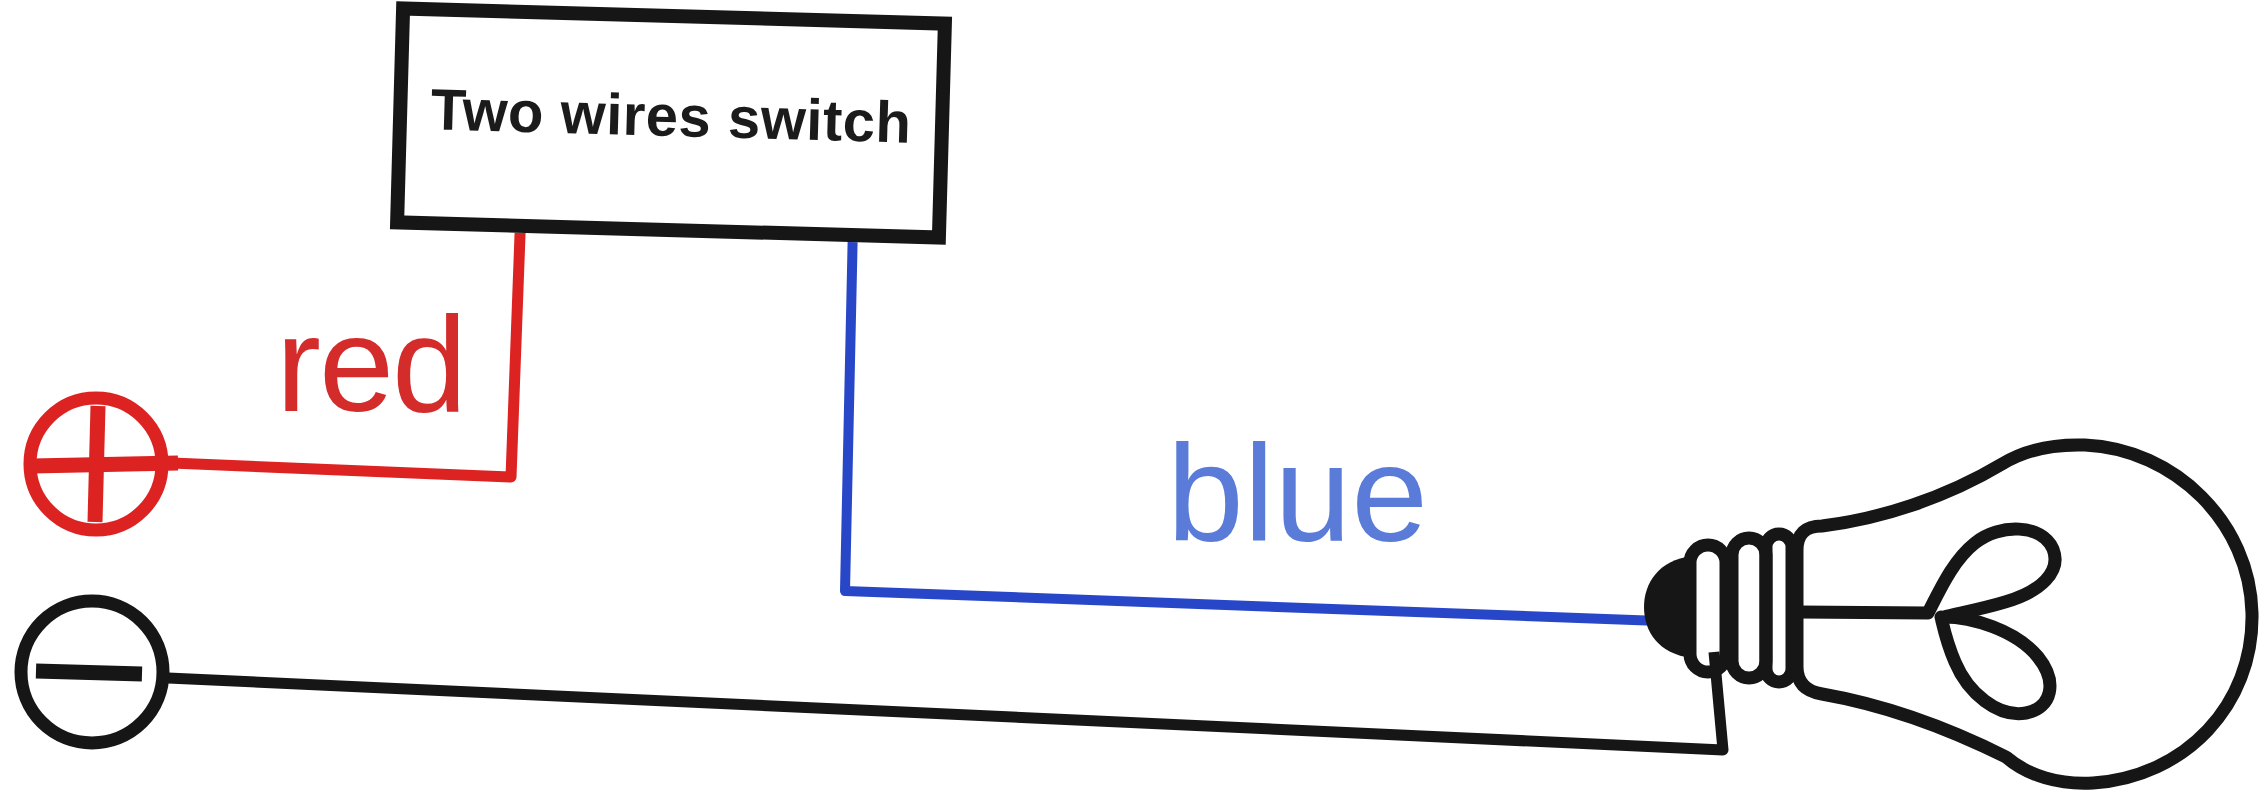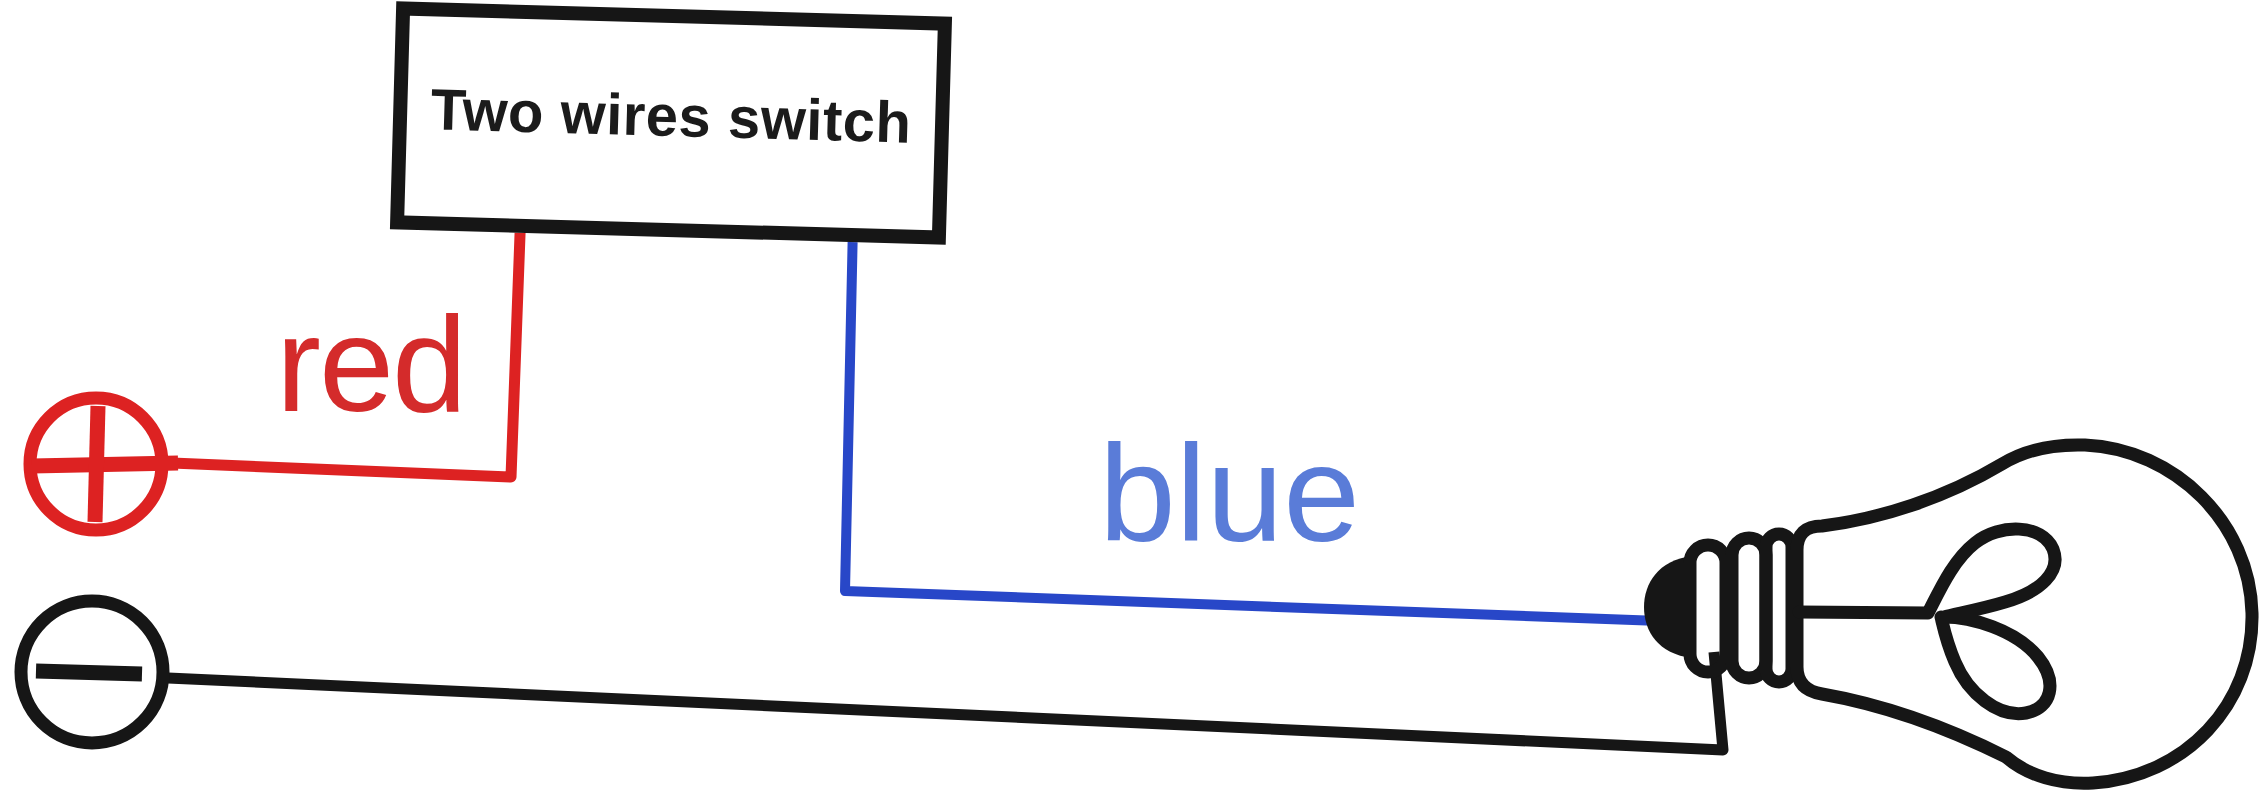--- a/index.html
+++ b/index.html
@@ -62,21 +62,21 @@
     white-space:nowrap;
     font-weight:400;
   }
   .wire-label.red{
     left:276px;top:297px;
     font-size:135px;
     letter-spacing:-2px;
     color:var(--label-red);
   }
   .wire-label.blue{
-    left:1099px;top:424px;
+    left:1167px;top:424px;
     font-size:138px;
     letter-spacing:0px;
     color:var(--label-blue);
   }
 </style>
 </head>
 <body>
 
 <div class="canvas">
 

